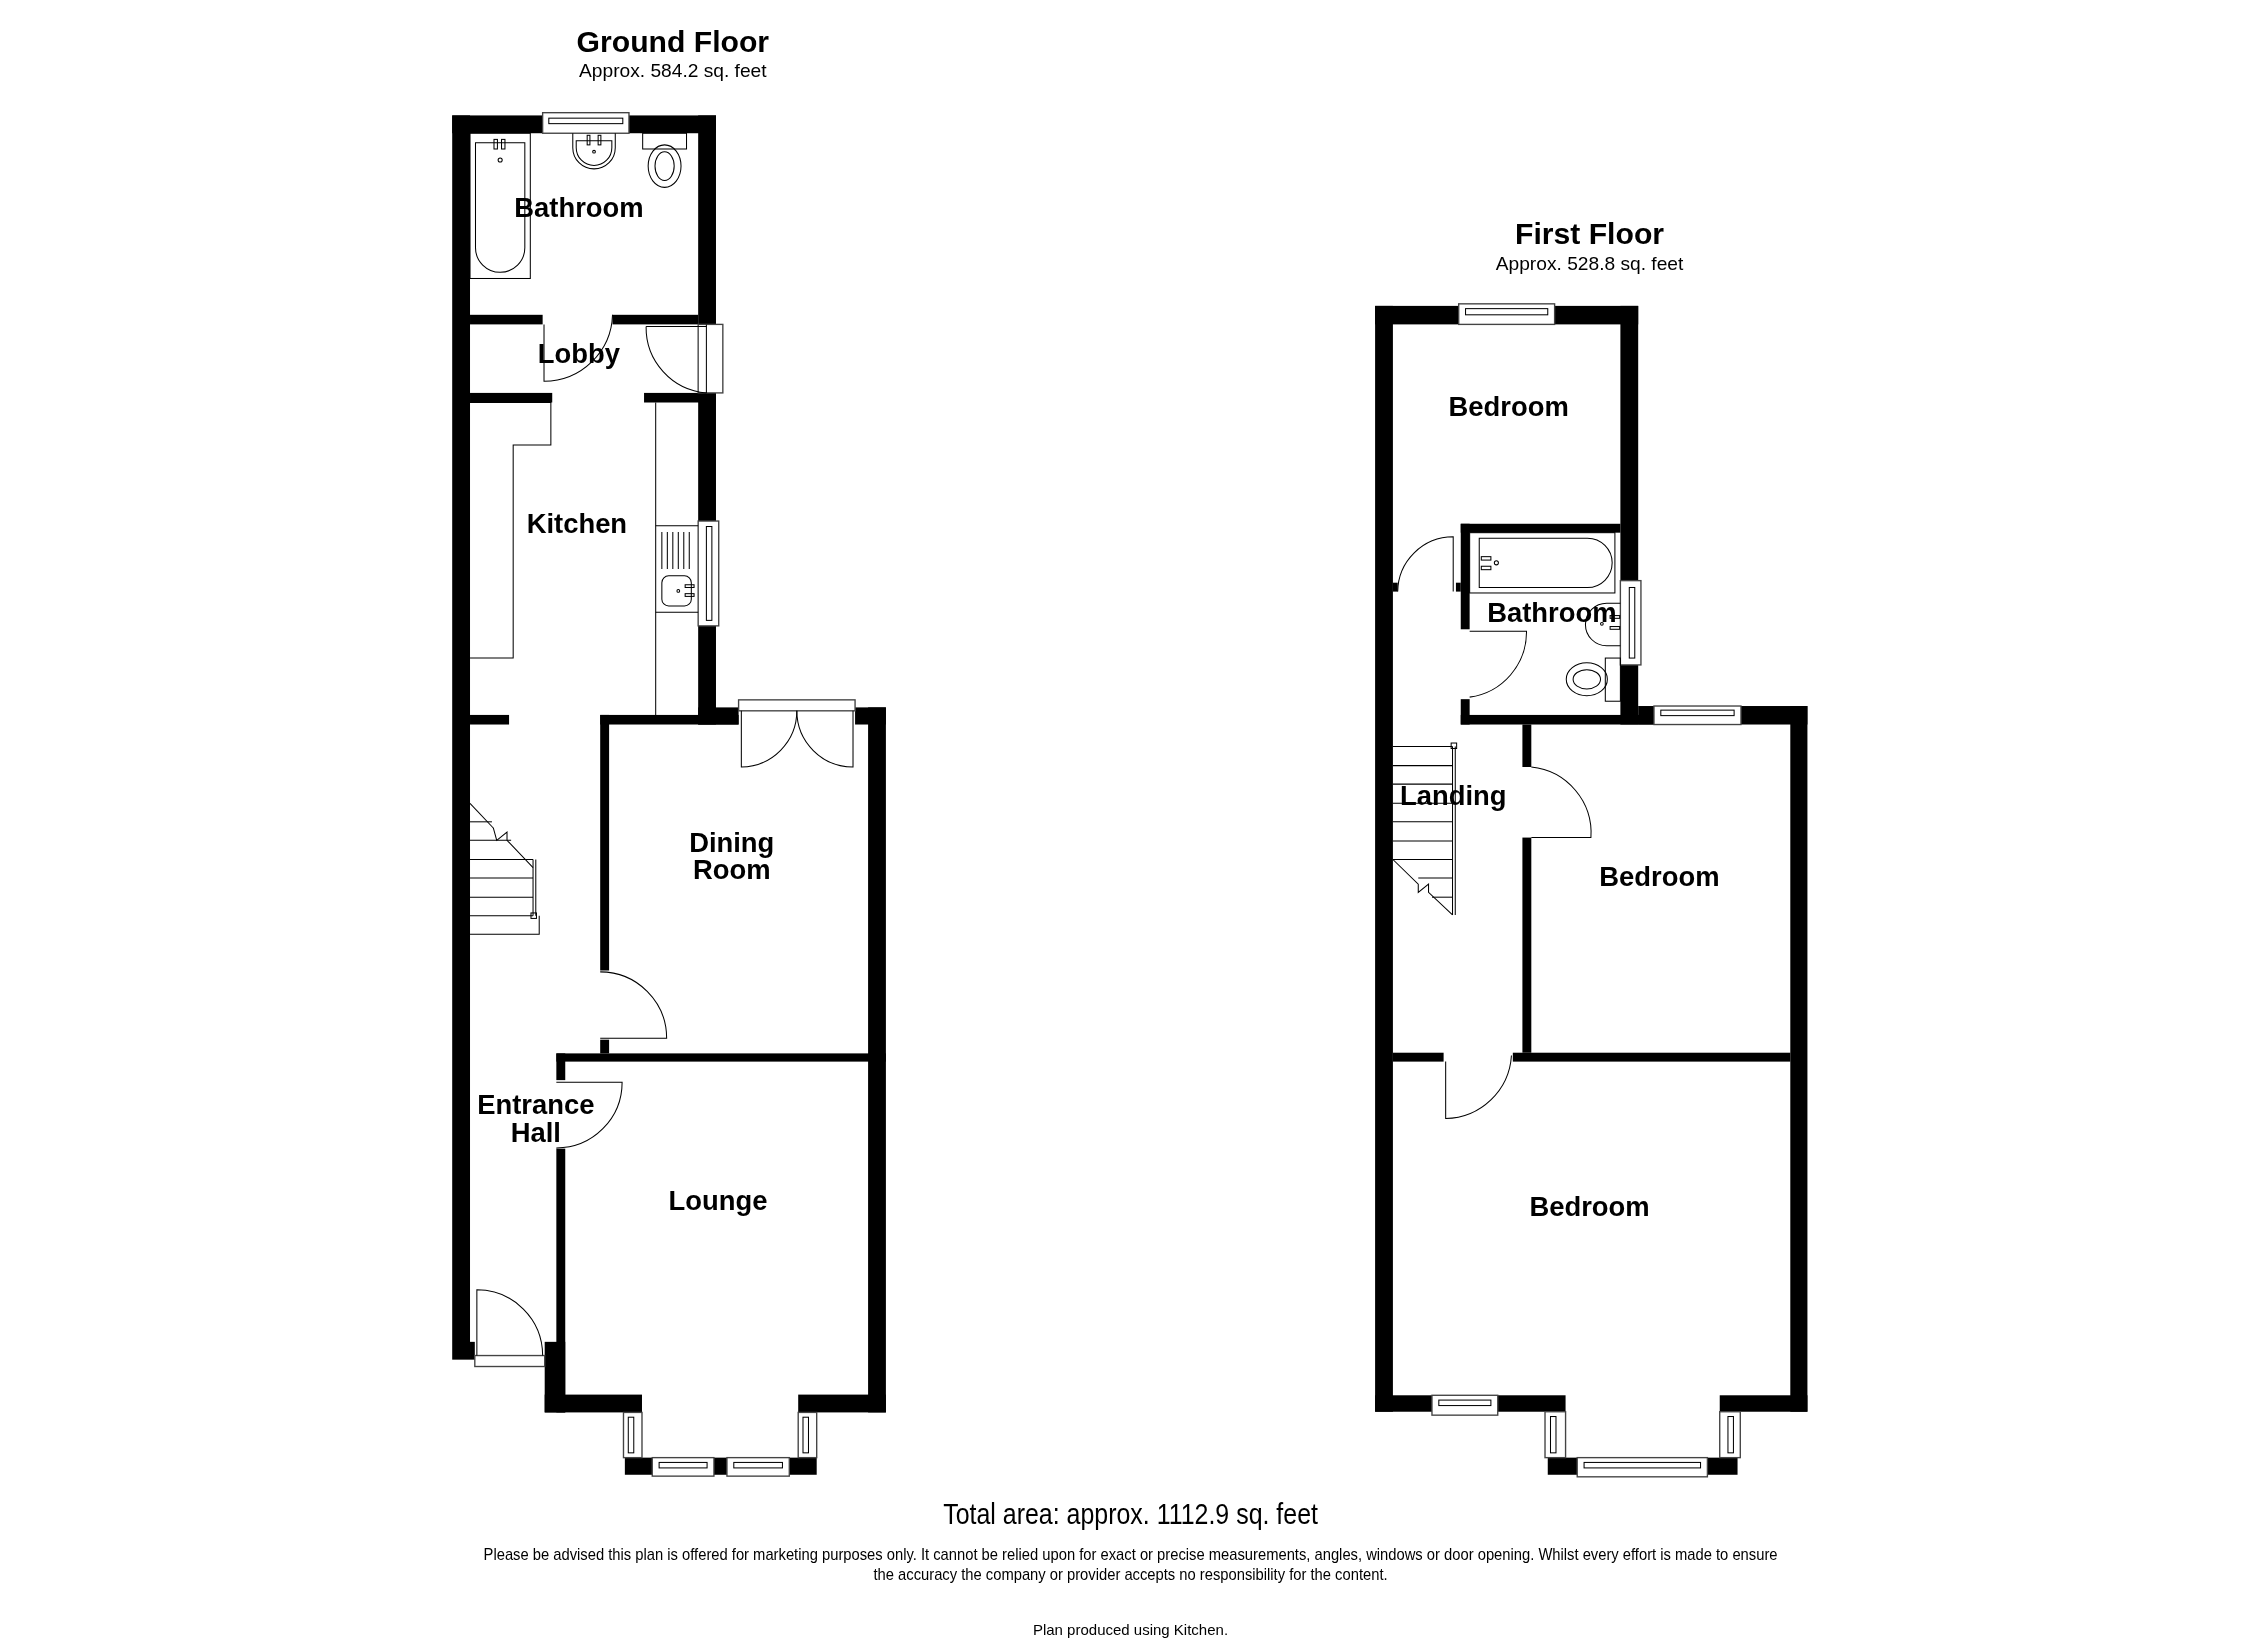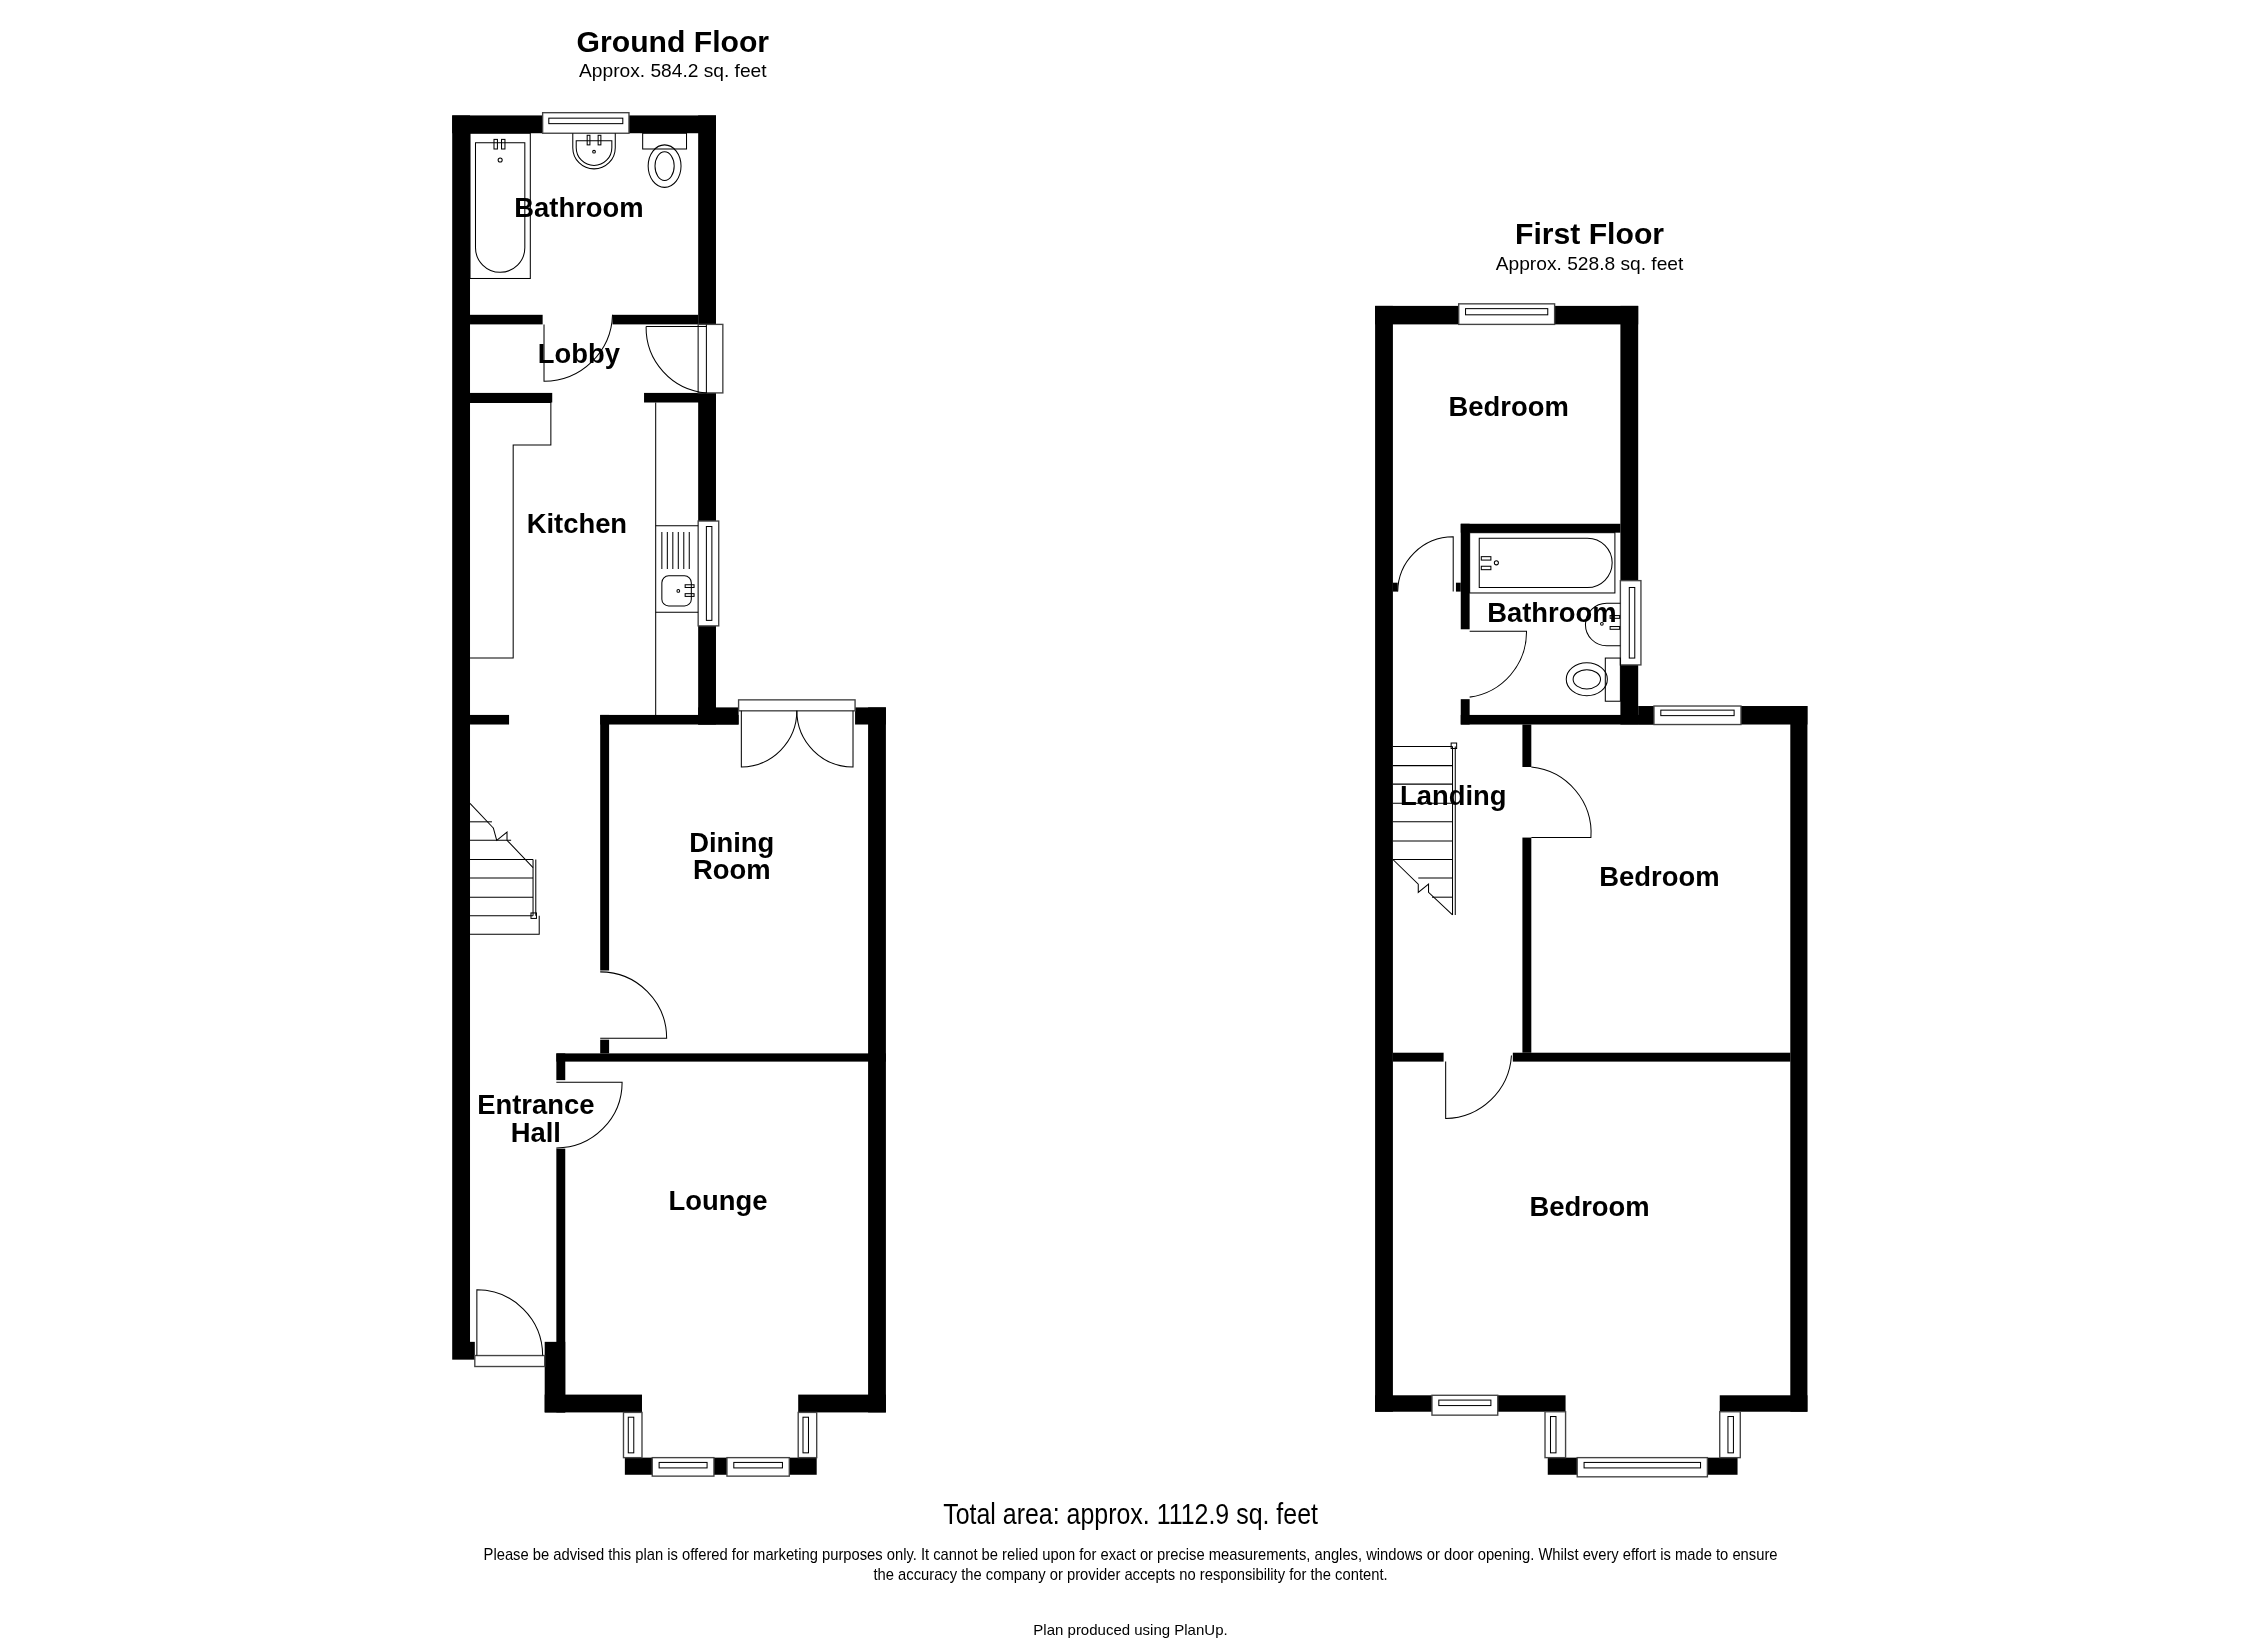--- a/index.html
+++ b/index.html
@@ -322,14 +322,14 @@
       <text class="room-label" x="2320" y="1774">Bedroom</text>
     </g>
   </g>
 </svg>
 
 <div class="footer total">Total area: approx. 1112.9 sq. feet</div>
 <div class="footer disc">
   <div>Please be advised this plan is offered for marketing purposes only. It cannot be relied upon for exact or precise measurements, angles, windows or door opening. Whilst every effort is made to ensure</div>
   <div>the accuracy the company or provider accepts no responsibility for the content.</div>
 </div>
-<div class="footer credit">Plan produced using PlanUp.</div>
+<div class="footer credit">Plan produced using Kitchen.</div>
 
 
 </body></html>

